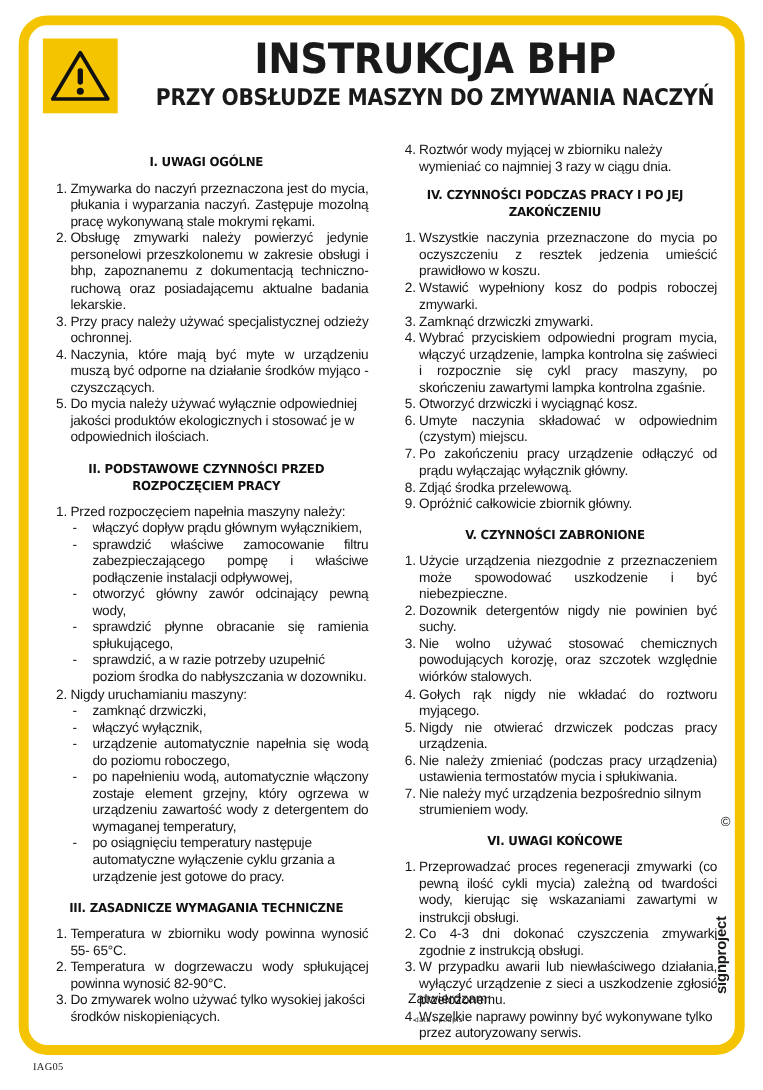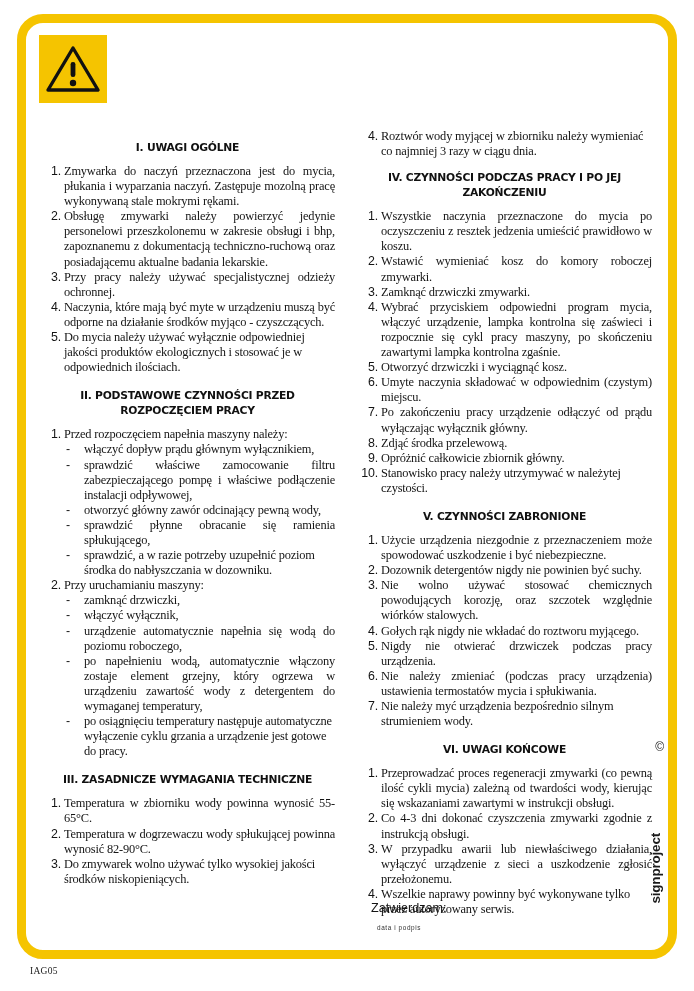--- a/index.html
+++ b/index.html
@@ -163,21 +163,21 @@
     text-align: justify;
     letter-spacing: -0.18px;
   }
 
   ul.dash > li > .d {
     position: absolute;
     left: 4px;
     top: 0;
   }
 
-  li > .txt { display: block; font-family: Liberation Serif, serif; }
+  li > .txt { display: block; }
   li:last-child > .txt { text-align: left; }
 
   
   #sign-row {
     position: absolute;
     left: 0;
     bottom: 16px;
     width: 100%;
     padding-left: 345px;
     padding-right: 38px;
@@ -261,20 +261,24 @@
   <div id="frame">
 
     <div id="header">
       <div id="warn-icon">
         <svg width="56" height="50" viewBox="0 0 56 50" aria-hidden="true">
           <path d="M28 4 L53 46 L3 46 Z" fill="none" stroke="#111" stroke-width="3.4" stroke-linejoin="round"></path>
           <rect x="25.6" y="18" width="4.8" height="15" rx="2.2" fill="#111"></rect>
           <circle cx="28" cy="39" r="3.2" fill="#111"></circle>
         </svg>
       </div>
+      <div id="title-block">
+        <div id="main-title">INSTRUKCJA BHP</div>
+        <div id="sub-title">PRZY OBSŁUDZE MASZYN DO ZMYWANIA NACZYŃ</div>
+      </div>
     </div>
 
     <div id="body-cols">
 
       <div class="col left">
 
         <div class="sec-head">I. UWAGI OGÓLNE</div>
         <ol class="num">
           <li>
               <span class="n">1.</span>
@@ -323,21 +327,21 @@
               <span class="txt">sprawdzić płynne obracanie się ramienia spłukującego,</span>
             </li>
           <li>
               <span class="d">-</span>
               <span class="txt">sprawdzić, a w razie potrzeby uzupełnić poziom środka do nabłyszczania w dozowniku.</span>
             </li>
         </ul>
         <ol class="num">
           <li>
               <span class="n">2.</span>
-              <span class="txt">Przy uruchamianiu maszyny:</span>
+              <span class="txt">Nigdy uruchamianiu maszyny:</span>
             </li>
         </ol>
         <ul class="dash">
           <li>
               <span class="d">-</span>
               <span class="txt">zamknąć drzwiczki,</span>
             </li>
           <li>
               <span class="d">-</span>
               <span class="txt">włączyć wyłącznik,</span>
@@ -384,21 +388,21 @@
         </ol>
 
         <div class="sec-head tight">IV. CZYNNOŚCI PODCZAS PRACY I PO JEJ ZAKOŃCZENIU</div>
         <ol class="num">
           <li>
               <span class="n">1.</span>
               <span class="txt">Wszystkie naczynia przeznaczone do mycia po oczyszczeniu z resztek jedzenia umieścić prawidłowo w koszu.</span>
             </li>
           <li>
               <span class="n">2.</span>
-              <span class="txt">Wstawić wymieniać kosz do komory roboczej zmywarki.</span>
+              <span class="txt">Wstawić wypełniony kosz do podpis roboczej zmywarki.</span>
             </li>
           <li>
               <span class="n">3.</span>
               <span class="txt">Zamknąć drzwiczki zmywarki.</span>
             </li>
           <li>
               <span class="n">4.</span>
               <span class="txt">Wybrać przyciskiem odpowiedni program mycia, włączyć urządzenie, lampka kontrolna się zaświeci i rozpocznie się cykl pracy maszyny, po skończeniu zawartymi lampka kontrolna zgaśnie.</span>
             </li>
           <li>
@@ -413,24 +417,20 @@
               <span class="n">7.</span>
               <span class="txt">Po zakończeniu pracy urządzenie odłączyć od prądu wyłączając wyłącznik główny.</span>
             </li>
           <li>
               <span class="n">8.</span>
               <span class="txt">Zdjąć środka przelewową.</span>
             </li>
           <li>
               <span class="n">9.</span>
               <span class="txt">Opróżnić całkowicie zbiornik główny.</span>
-            </li>
-          <li>
-              <span class="n wide">10.</span>
-              <span class="txt">Stanowisko pracy należy utrzymywać w należytej czystości.</span>
             </li>
         </ol>
 
         <div class="sec-head">V. CZYNNOŚCI ZABRONIONE</div>
         <ol class="num">
           <li>
               <span class="n">1.</span>
               <span class="txt">Użycie urządzenia niezgodnie z przeznaczeniem może spowodować uszkodzenie i być niebezpieczne.</span>
             </li>
           <li>

